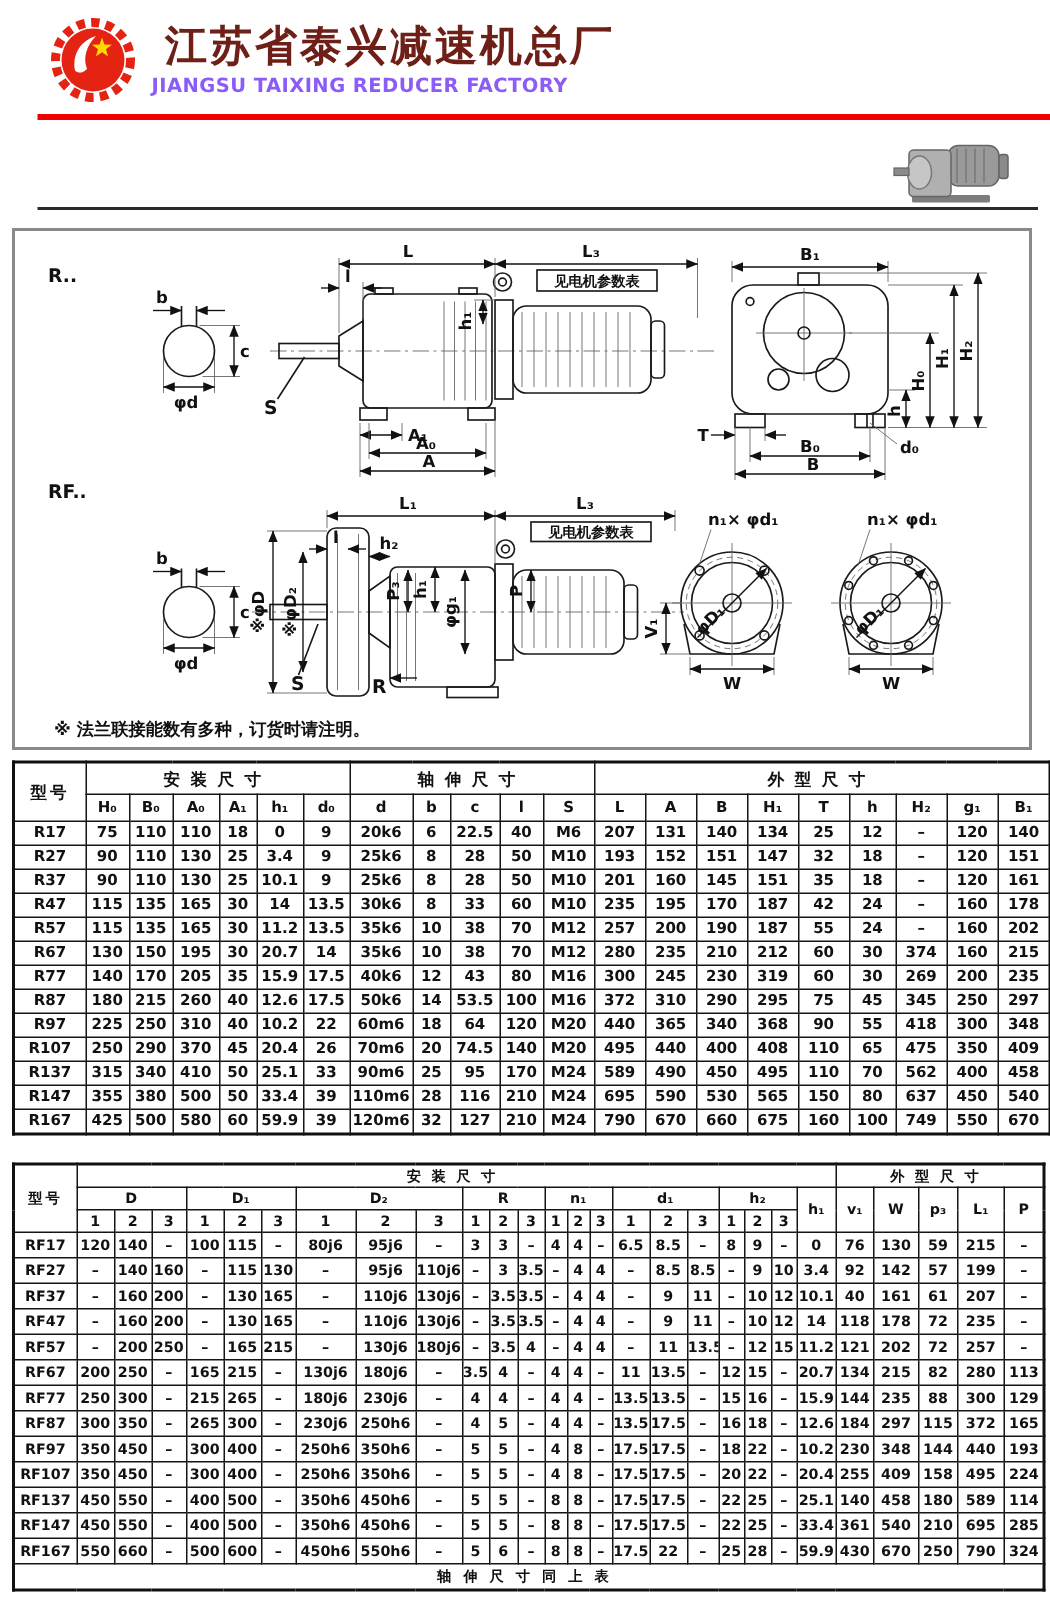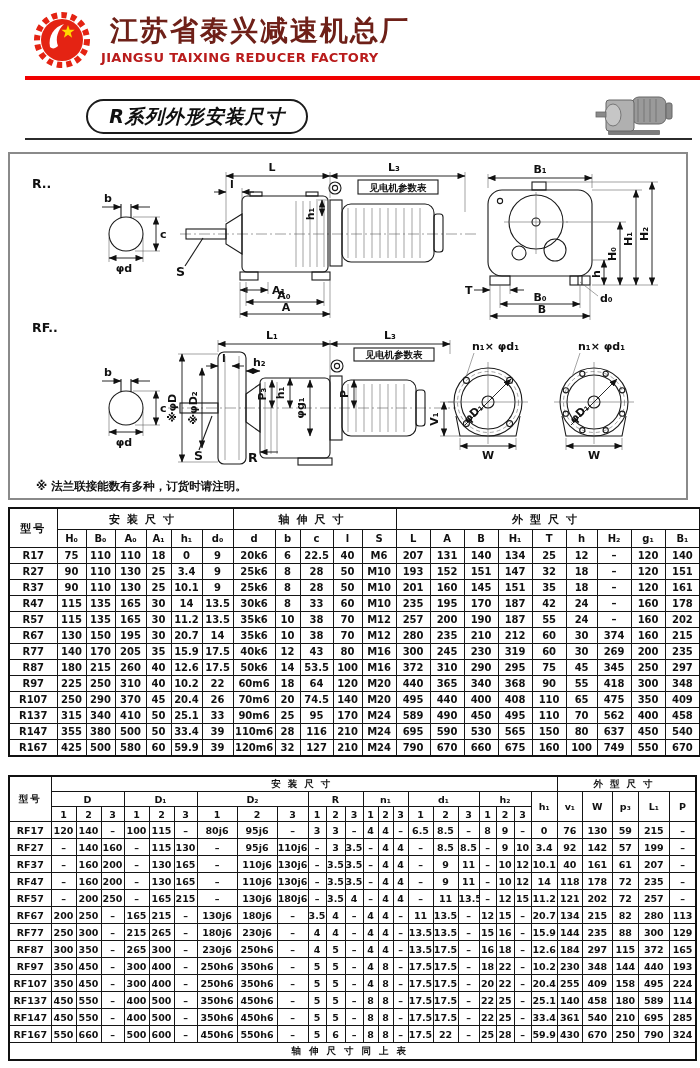--- a/index.html
+++ b/index.html
@@ -2,21 +2,21 @@
 <html><head>
 <meta charset="utf-8">
 <style>
   html,body{margin:0;padding:0;background:#fff;}
   .page{position:relative;width:700px;height:1068px;background:#fff;overflow:hidden;
         font-family:"DejaVu Sans","Liberation Sans",sans-serif;color:#111;}
   .logo{position:absolute;left:33px;top:11px;}
   .company-cn{position:absolute;left:100px;top:12px;font-size:28px;font-weight:bold;
               color:#6e2018;letter-spacing:2px;white-space:nowrap;margin-left:10px;}
   .company-en{position:absolute;left:101px;top:50px;font-size:13px;font-weight:bold;
-              color:#b91c1c;letter-spacing:.3px;white-space:nowrap;}
+              color:#8b5cf6;letter-spacing:.3px;white-space:nowrap;}
   .red-rule{position:absolute;left:25px;top:76px;width:675px;height:4px;background:#f10000;}
   .badge{position:absolute;left:86px;top:99px;width:218px;height:31px;border:2px solid #1b1b1b;
          border-radius:18px;text-align:center;line-height:31px;font-size:19px;font-weight:bold;
          font-style:italic;letter-spacing:1px;color:#101010;background:#fff;}
   .product{position:absolute;left:592px;top:88px;}
   .dark-rule{position:absolute;left:25px;top:138px;width:667px;height:2px;background:#2b2b2b;}
   .panel{position:absolute;left:8px;top:152px;width:680px;height:348px;border:2px solid #8a8a8a;
          box-sizing:border-box;background:#fff;}
   table.tbl{position:absolute;left:8px;border-collapse:collapse;table-layout:fixed;background:#fff;
             border:2px solid #111;}
@@ -54,21 +54,20 @@
   <svg class="logo" width="58" height="58" viewBox="0 0 58 58">
     <circle cx="29" cy="29" r="25" fill="none" stroke="#e42313" stroke-width="6" stroke-dasharray="5.5 4.2"></circle>
     <circle cx="29" cy="29" r="21" fill="#e42313"></circle>
     <path d="M17,36 C15,25 21,16 31,13 C25,19 22,27 25,35 C22,38 19,38 17,36 Z" fill="#ffffff"></path>
     <polygon points="35,14 36.65,18.73 41.66,18.84 37.66,21.87 39.11,26.66 35,23.8 30.89,26.66 32.34,21.87 28.34,18.84 33.35,18.73" fill="#ffd800"></polygon>
   </svg>
   <div class="company-cn">江苏省泰兴减速机总厂</div>
   <div class="company-en">JIANGSU TAIXING REDUCER FACTORY</div>
   <div class="red-rule"></div>
 
-  <div class="badge">R系列外形安装尺寸</div>
   <svg class="product" width="84" height="50" viewBox="0 0 84 50">
     <rect x="16" y="42" width="52" height="5" rx="1" fill="#7d7d7d"></rect>
     <rect x="40" y="9" width="34" height="27" rx="7" fill="#9a9a9a" stroke="#666" stroke-width="1"></rect>
     <line x1="46" y1="11" x2="46" y2="34" stroke="#777" stroke-width="1"></line>
     <line x1="52" y1="11" x2="52" y2="34" stroke="#777" stroke-width="1"></line>
     <line x1="58" y1="11" x2="58" y2="34" stroke="#777" stroke-width="1"></line>
     <line x1="64" y1="11" x2="64" y2="34" stroke="#777" stroke-width="1"></line>
     <rect x="74" y="15" width="6" height="16" rx="2" fill="#8b8b8b" stroke="#666" stroke-width="1"></rect>
     <rect x="14" y="12" width="28" height="31" rx="3" fill="#b0b0b0" stroke="#666" stroke-width="1"></rect>
     <ellipse cx="21" cy="27" rx="8" ry="11" fill="#c6c6c6" stroke="#777" stroke-width="1"></ellipse>

